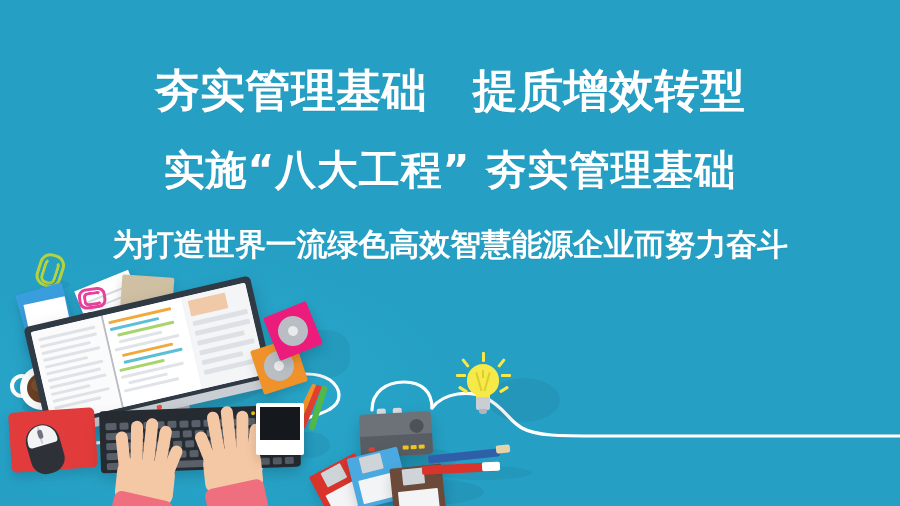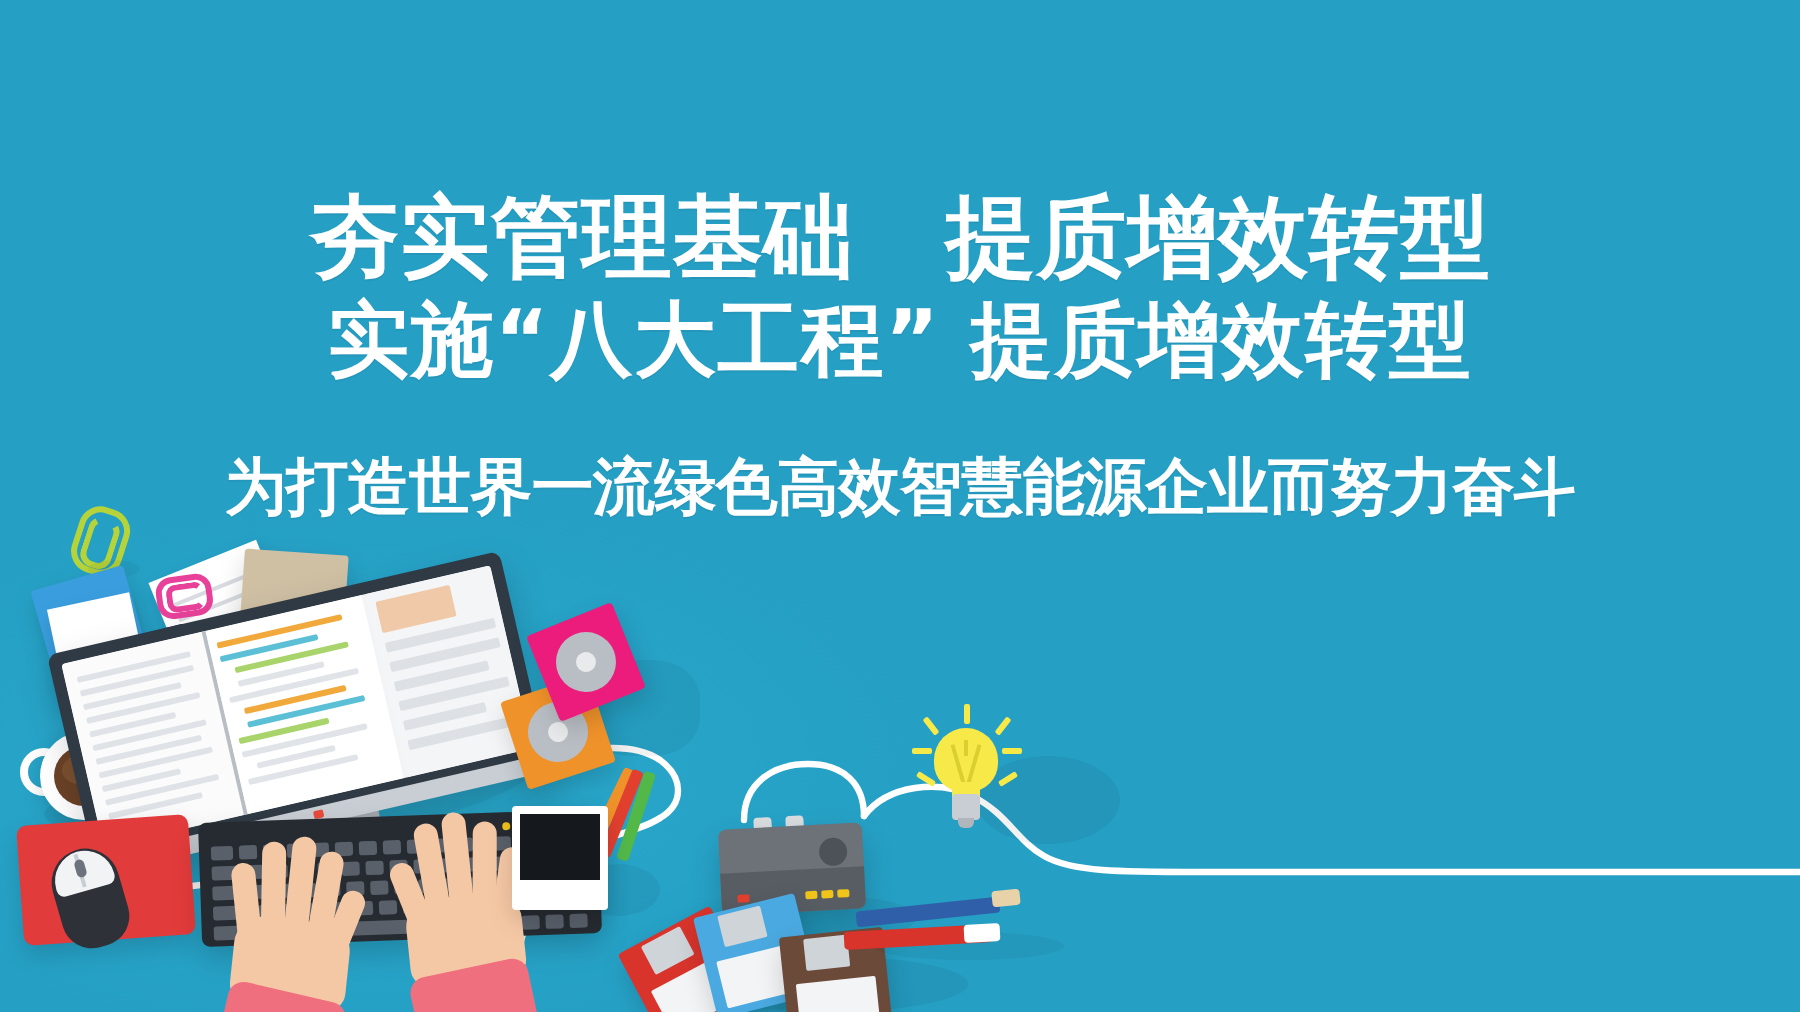--- a/index.html
+++ b/index.html
@@ -11,21 +11,21 @@
   }
   #stage{position:relative;width:900px;height:506px;overflow:hidden;background:#259fc4;}
 
   
   #slogans{position:absolute;left:0;top:0;width:900px;z-index:60;text-align:center;}
   .slogan{
     color:#ffffff;font-weight:bold;white-space:nowrap;
     text-shadow:0 1px 0 rgba(0,0,0,.05);
     line-height:1;letter-spacing:.02em;
   }
-  #slogan1{position:absolute;left:0;top:68px;width:900px;font-size:45px;letter-spacing:.01em;margin-top:28px;}
+  #slogan1{position:absolute;left:0;top:68px;width:900px;font-size:45px;letter-spacing:.01em;}
   #slogan2{position:absolute;left:0;top:150px;width:900px;font-size:41px;}
   #slogan3{position:absolute;left:0;top:229px;width:900px;font-size:31px;letter-spacing:-.01em;}
 
   
   .sh{position:absolute;background:rgba(0,0,0,.10);border-radius:50%;filter:blur(0.2px);}
 
   .obj{position:absolute;}
 
   
   #deskglow{position:absolute;left:-40px;top:250px;width:560px;height:300px;
@@ -386,17 +386,17 @@
     <div class="filament" style="left:23px;top:12px;width:2px;height:20px;transform:rotate(-16deg);"></div>
     <div class="filament" style="left:31px;top:12px;width:2px;height:20px;transform:rotate(16deg);"></div>
     <div class="filament" style="left:27px;top:10px;width:2px;height:8px;"></div>
     <div id="bulb-neck"></div>
     <div id="bulb-screw"></div>
     <div id="bulb-tip"></div>
   </div>
 
   <div id="slogans">
     <div class="slogan" id="slogan1" style="color: rgb(255, 255, 255);">夯实管理基础　提质增效转型</div>
-    <div class="slogan" id="slogan2" style="color: rgb(255, 255, 255);">实施“八大工程” 提质增效转型</div>
+    <div class="slogan" id="slogan2" style="color: rgb(255, 255, 255);">实施“八大工程” 夯实管理基础</div>
     <div class="slogan" id="slogan3" style="color: rgb(255, 255, 255);">为打造世界一流绿色高效智慧能源企业而努力奋斗</div>
   </div>
 
 </div>
 
 </body></html>

